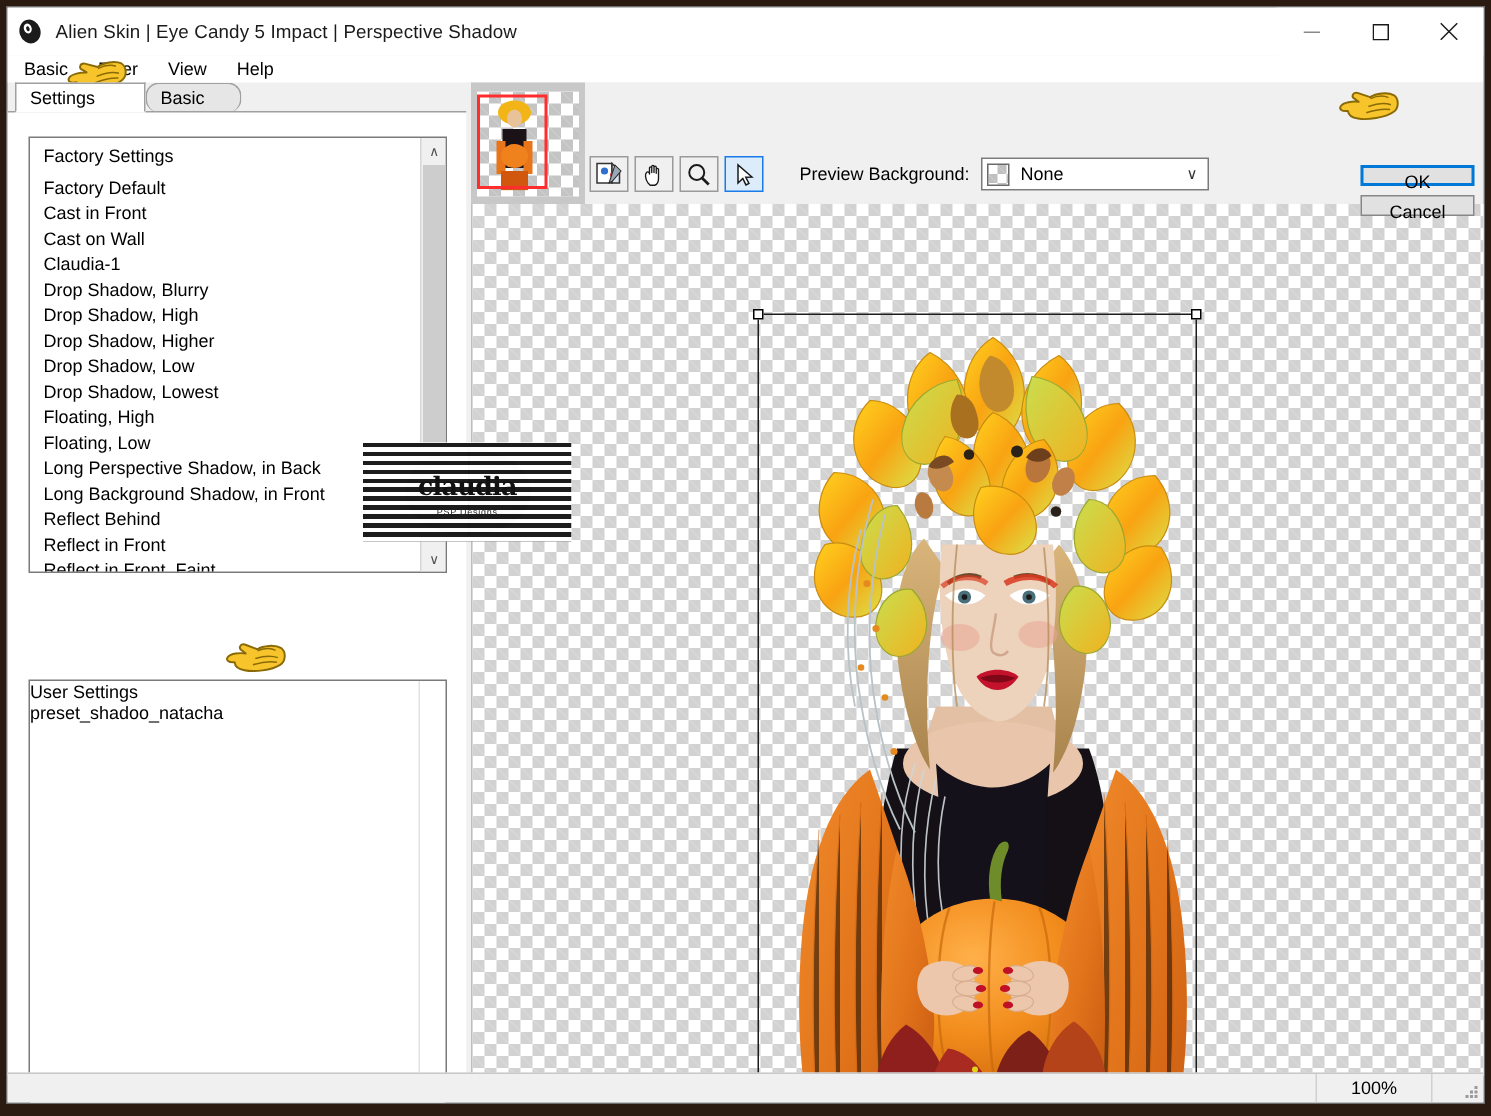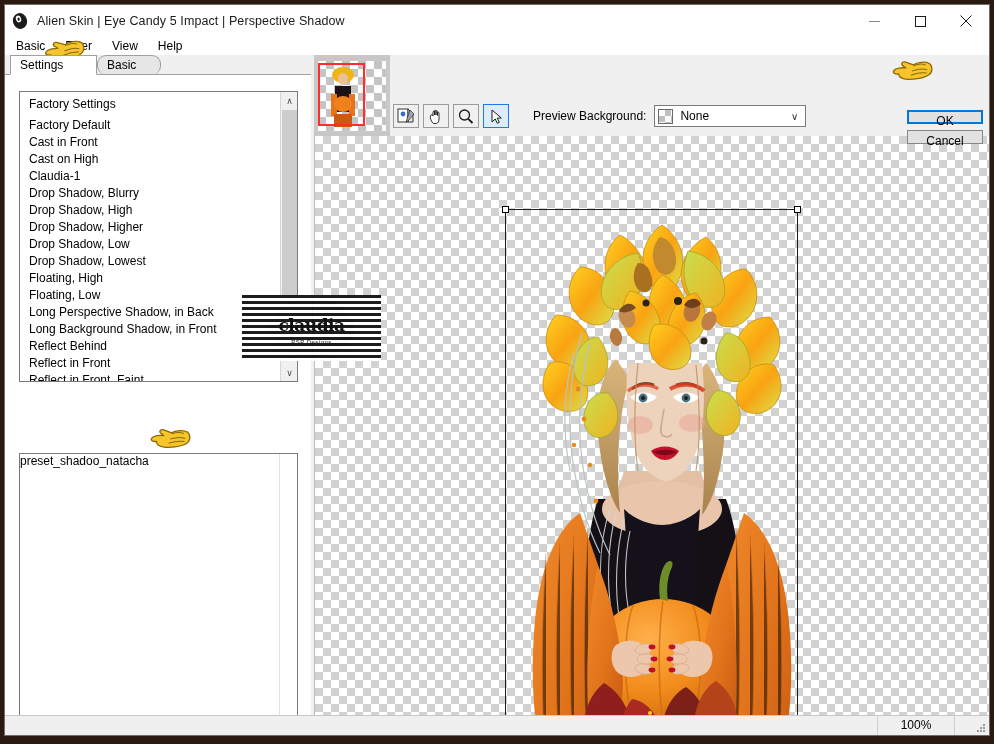--- a/index.html
+++ b/index.html
@@ -277,21 +277,21 @@
     <div class="tab" id="tab-basic">Basic</div>
   </div>
 
   <div class="leftpanel">
 
     <div class="listbox">
       <div class="items">
         <div class="row header">Factory Settings</div>
         <div class="row">Factory Default</div>
         <div class="row">Cast in Front</div>
-        <div class="row">Cast on High</div>
+        <div class="row">Cast on Wall</div>
         <div class="row">Claudia-1</div>
         <div class="row">Drop Shadow, Blurry</div>
         <div class="row">Drop Shadow, High</div>
         <div class="row">Drop Shadow, Higher</div>
         <div class="row">Drop Shadow, Low</div>
         <div class="row">Drop Shadow, Lowest</div>
         <div class="row">Floating, High</div>
         <div class="row">Floating, Low</div>
         <div class="row">Long Perspective Shadow, in Back</div>
         <div class="row">Long Background Shadow, in Front</div>
@@ -301,20 +301,21 @@
       </div>
       <div class="vscroll">
         <div class="arrow up">∧</div>
         <div class="thumb" style="top:18px;height:240px;"></div>
         <div class="arrow dn">∨</div>
       </div>
     </div>
 
     <div class="userbox">
       <div class="items">
+        <div class="row header">User Settings</div>
         <div class="row sel" style="display:inline-block;padding-right:6px;">preset_shadoo_natacha</div>
       </div>
       <div class="divline"></div>
     </div>
 
   </div>
 
   <div class="rightside">
 
     <div class="navigator">

